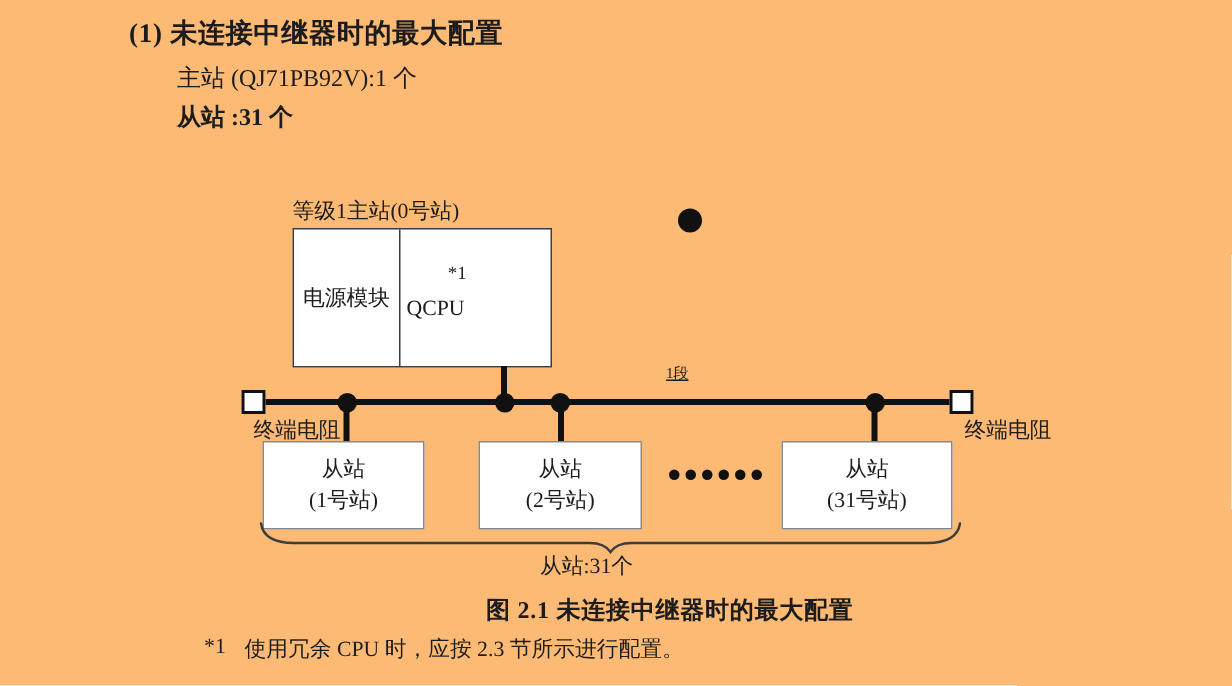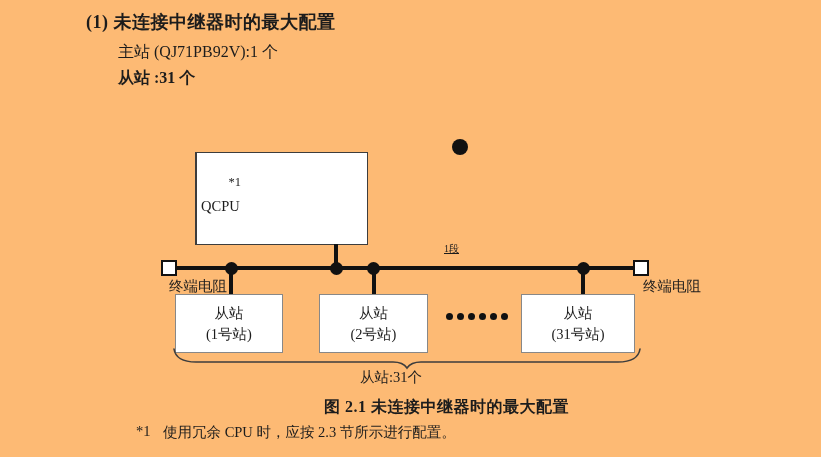--- a/index.html
+++ b/index.html
@@ -69,21 +69,23 @@
 </style>
 </head>
 <body>
 
 <div id="page">
 
   <div class="abs heading">(1) 未连接中继器时的最大配置</div>
   <div class="abs sub1">主站 (QJ71PB92V):1 个</div>
   <div class="abs sub2">从站 :31 个</div>
 
+  <div class="abs master-label">等级1主站(0号站)</div>
   <div class="abs master-box">
+    <div class="cell cell-power">电源模块</div>
     <div class="cell cell-cpu">
       <span class="fnref">*1</span>
       <span class="cpu-txt">QCPU</span>
     </div>
   </div>
 
   <div class="abs legend-dot"></div>
 
   <div class="abs seg-label">1段</div>
   <div class="abs bus-line"></div>

